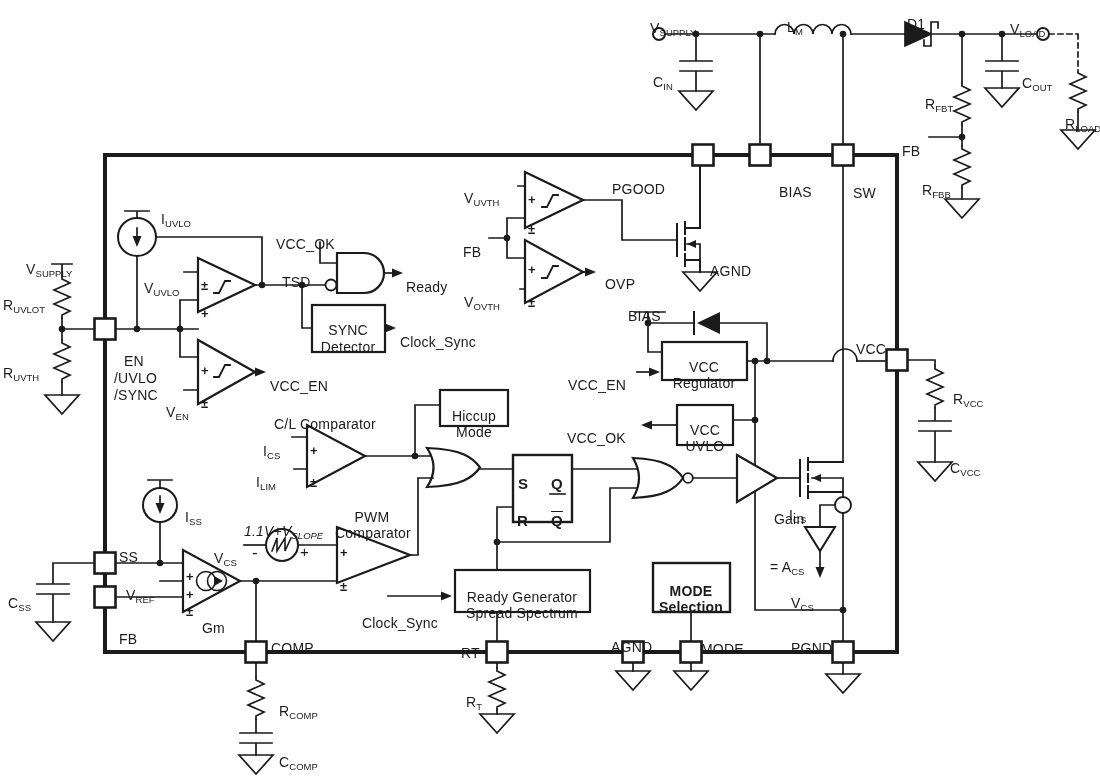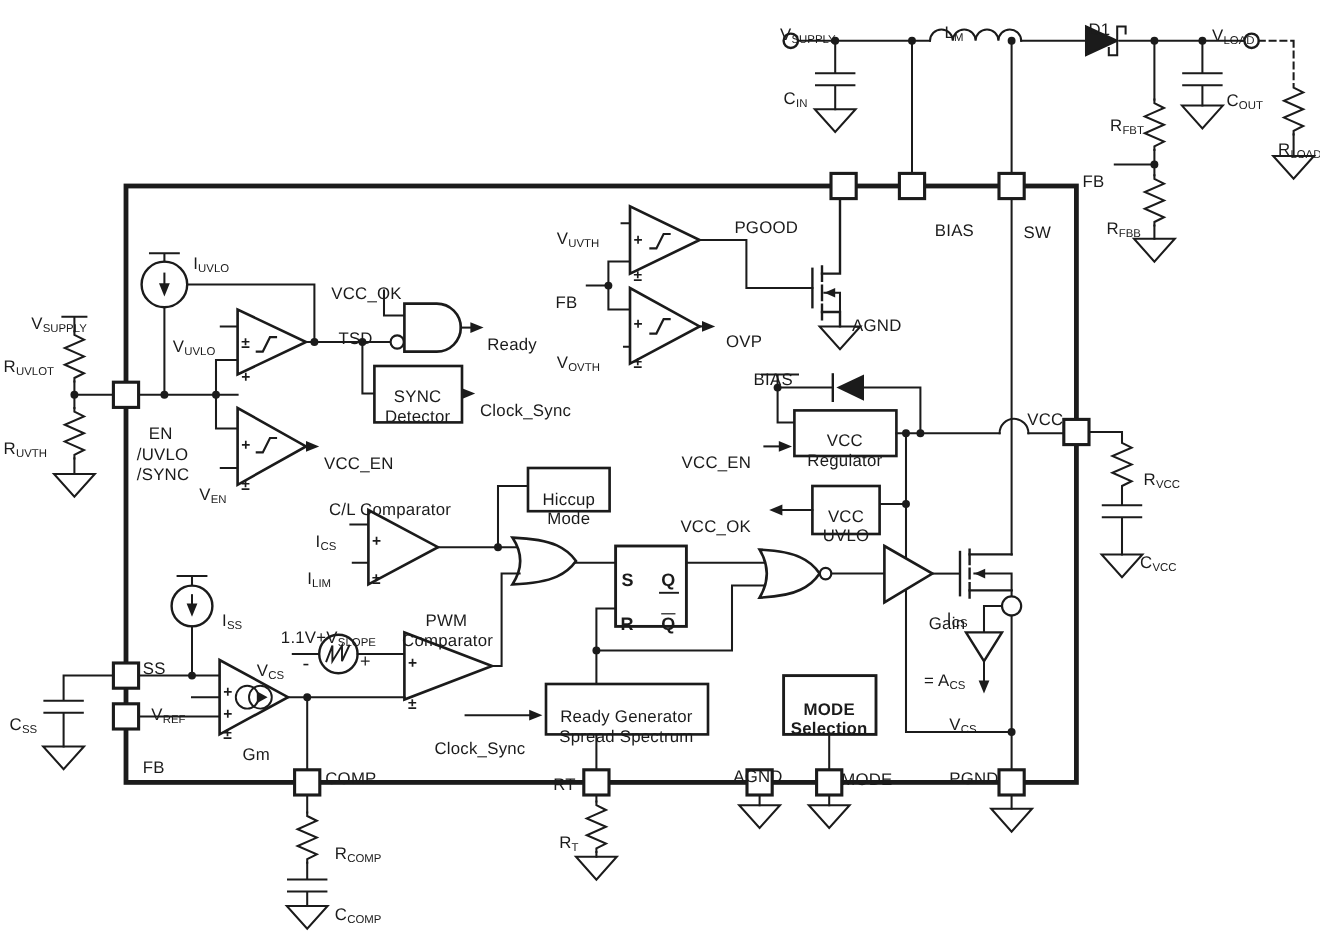--- a/index.html
+++ b/index.html
@@ -306,21 +306,21 @@
       <div class="lbl" style="left: 348px; top: 325px; transform: translateX(-50%);"><span>Detector</span></div>
       <div class="lbl" style="left: 400px; top: 320px;"><span>Clock_Sync</span></div>
       <div class="lbl" style="left: 270px; top: 364px;"><span>VCC_EN</span></div>
       <div class="lbl" style="left: 325px; top: 402px; transform: translateX(-50%);"><span>C/L Comparator</span></div>
       <div class="lbl" style="left: 263px; top: 429px;"><span>I</span><sub>CS</sub></div>
       <div class="lbl" style="left: 256px; top: 460px;"><span>I</span><sub>LIM</sub></div>
       <div class="lbl" style="left: 474px; top: 394px; transform: translateX(-50%);"><span>Hiccup</span></div>
       <div class="lbl" style="left: 474px; top: 410px; transform: translateX(-50%);"><span>Mode</span></div>
       <div class="lbl" style="left: 372px; top: 495px; transform: translateX(-50%);"><span>PWM</span></div>
       <div class="lbl" style="left: 373px; top: 511px; transform: translateX(-50%);"><span>Comparator</span></div>
-      <div class="lbl" style="left: 234px; top: 509px;"><span>1.1V+V</span><sub>SLOPE</sub></div>
+      <div class="lbl" style="left: 244px; top: 509px; font-style: italic;"><span>1.1V+V</span><sub>SLOPE</sub></div>
       <div class="lbl" style="left: 214px; top: 536px;"><span>V</span><sub>CS</sub></div>
       <div class="lbl" style="left: 252px; top: 529px; font-size: 17px;"><span>-</span></div>
       <div class="lbl" style="left: 300px; top: 529px; font-size: 15px;"><span>+</span></div>
       <div class="lbl" style="left: 185px; top: 495px; text-align: right;"><span>I</span><sub>SS</sub></div>
       <div class="lbl" style="left: 119px; top: 535px;"><span>SS</span></div>
       <div class="lbl" style="left: 126px; top: 573px;"><span>V</span><sub>REF</sub></div>
       <div class="lbl" style="left: 119px; top: 617px;"><span>FB</span></div>
       <div class="lbl" style="left: 202px; top: 606px;"><span>Gm</span></div>
       <div class="lbl" style="left: 8px; top: 581px;"><span>C</span><sub>SS</sub></div>
       <div class="lbl" style="left: 271px; top: 626px;"><span>COMP</span></div>

